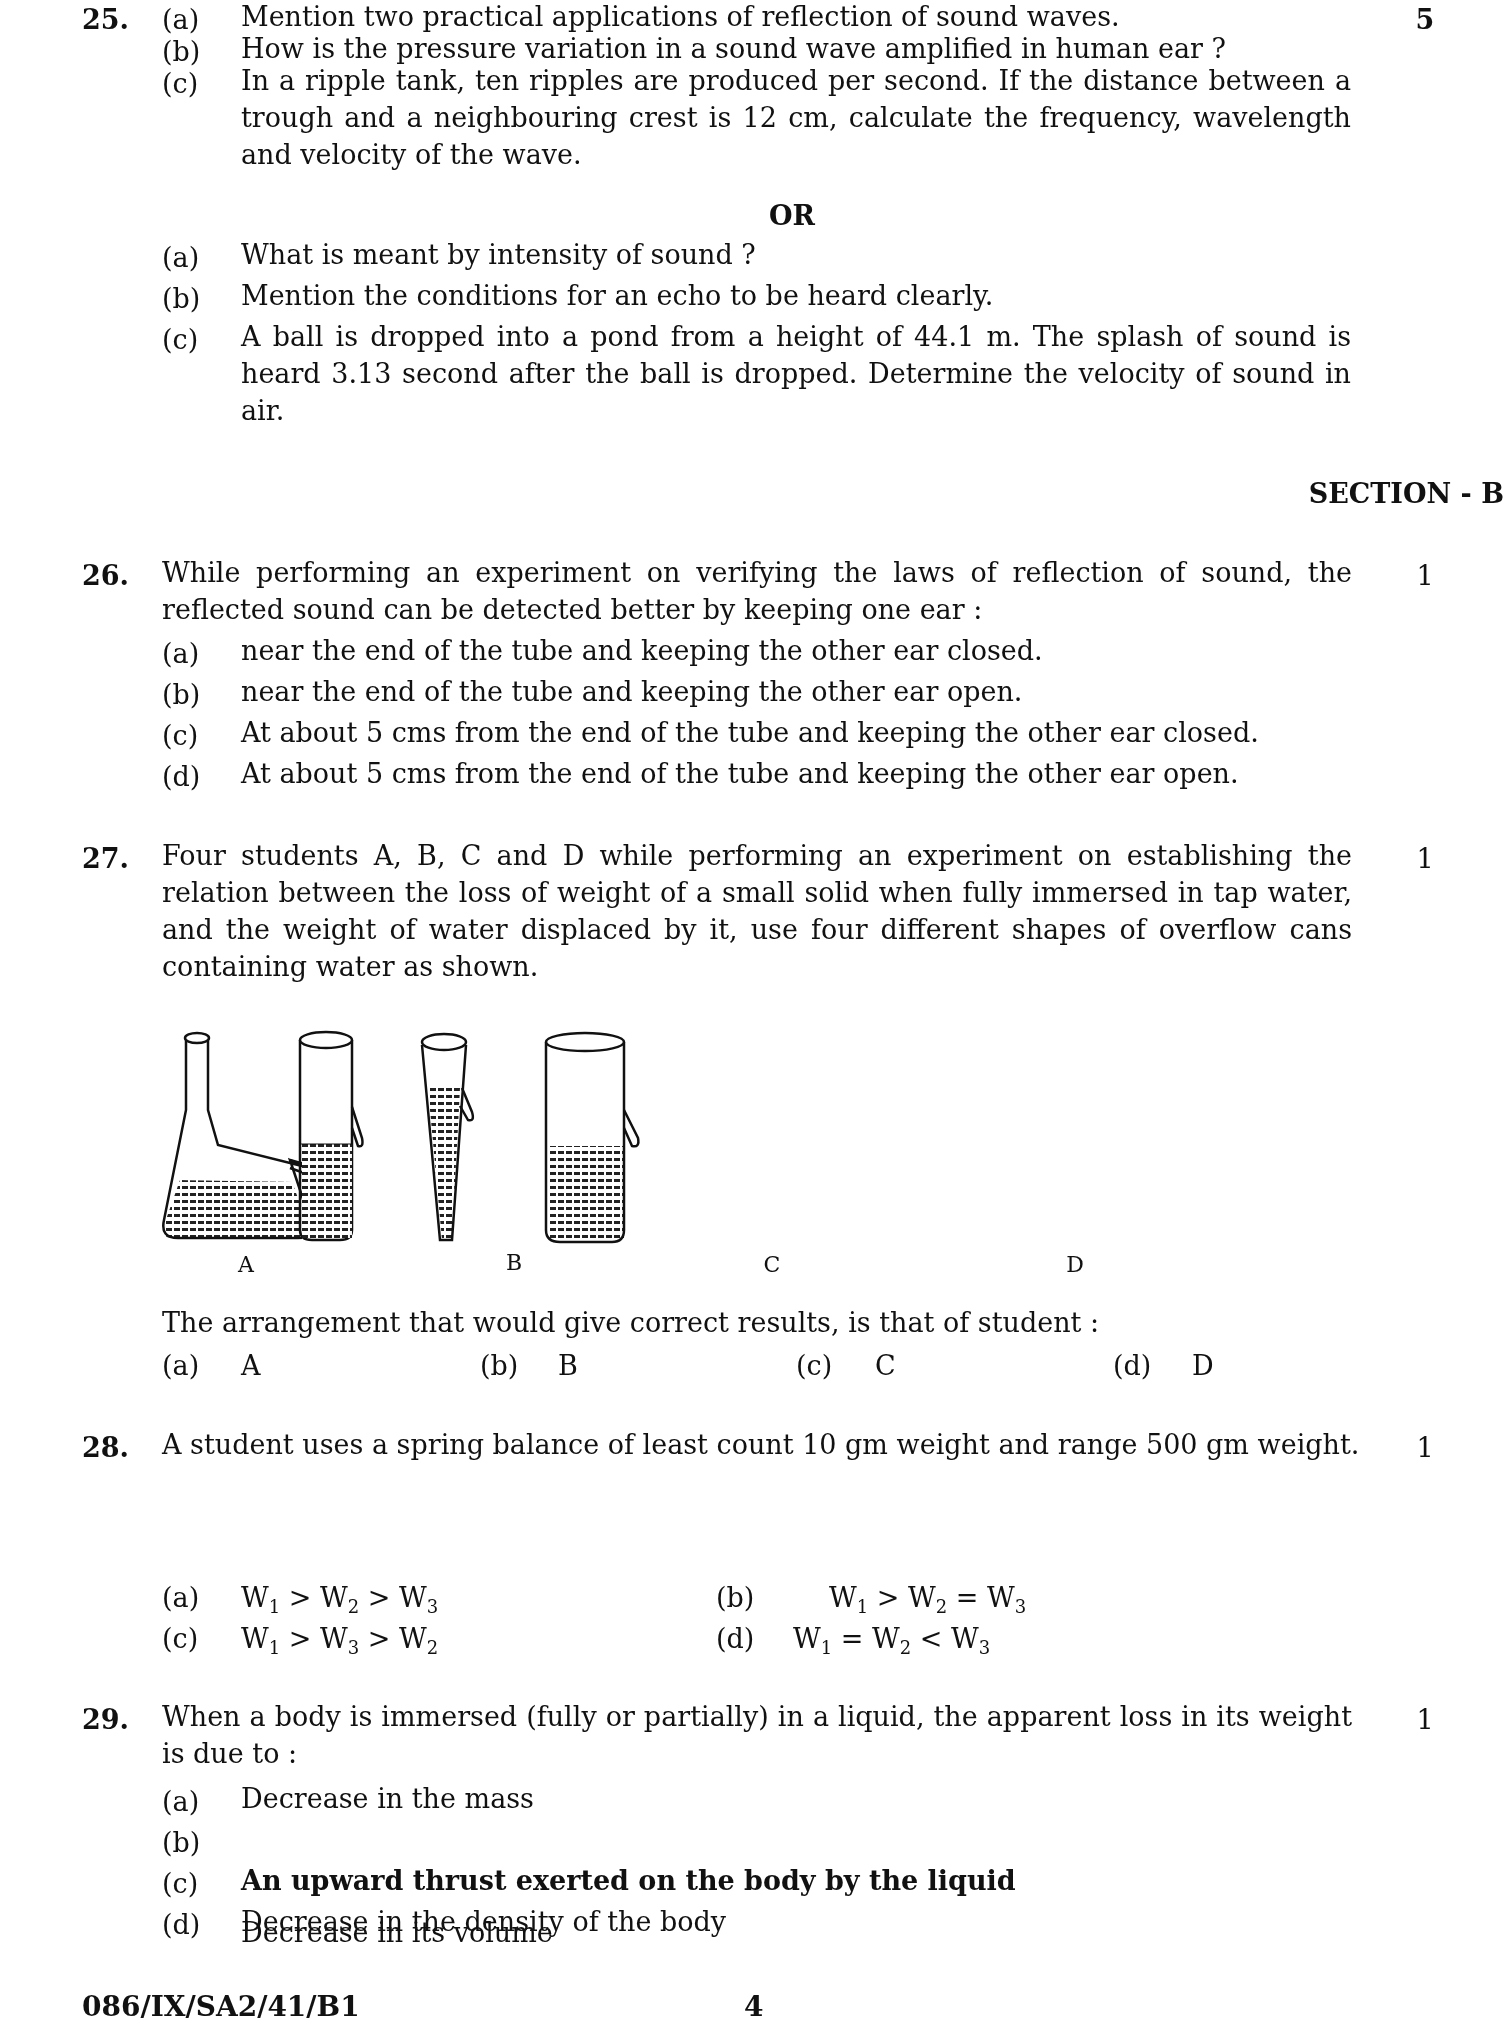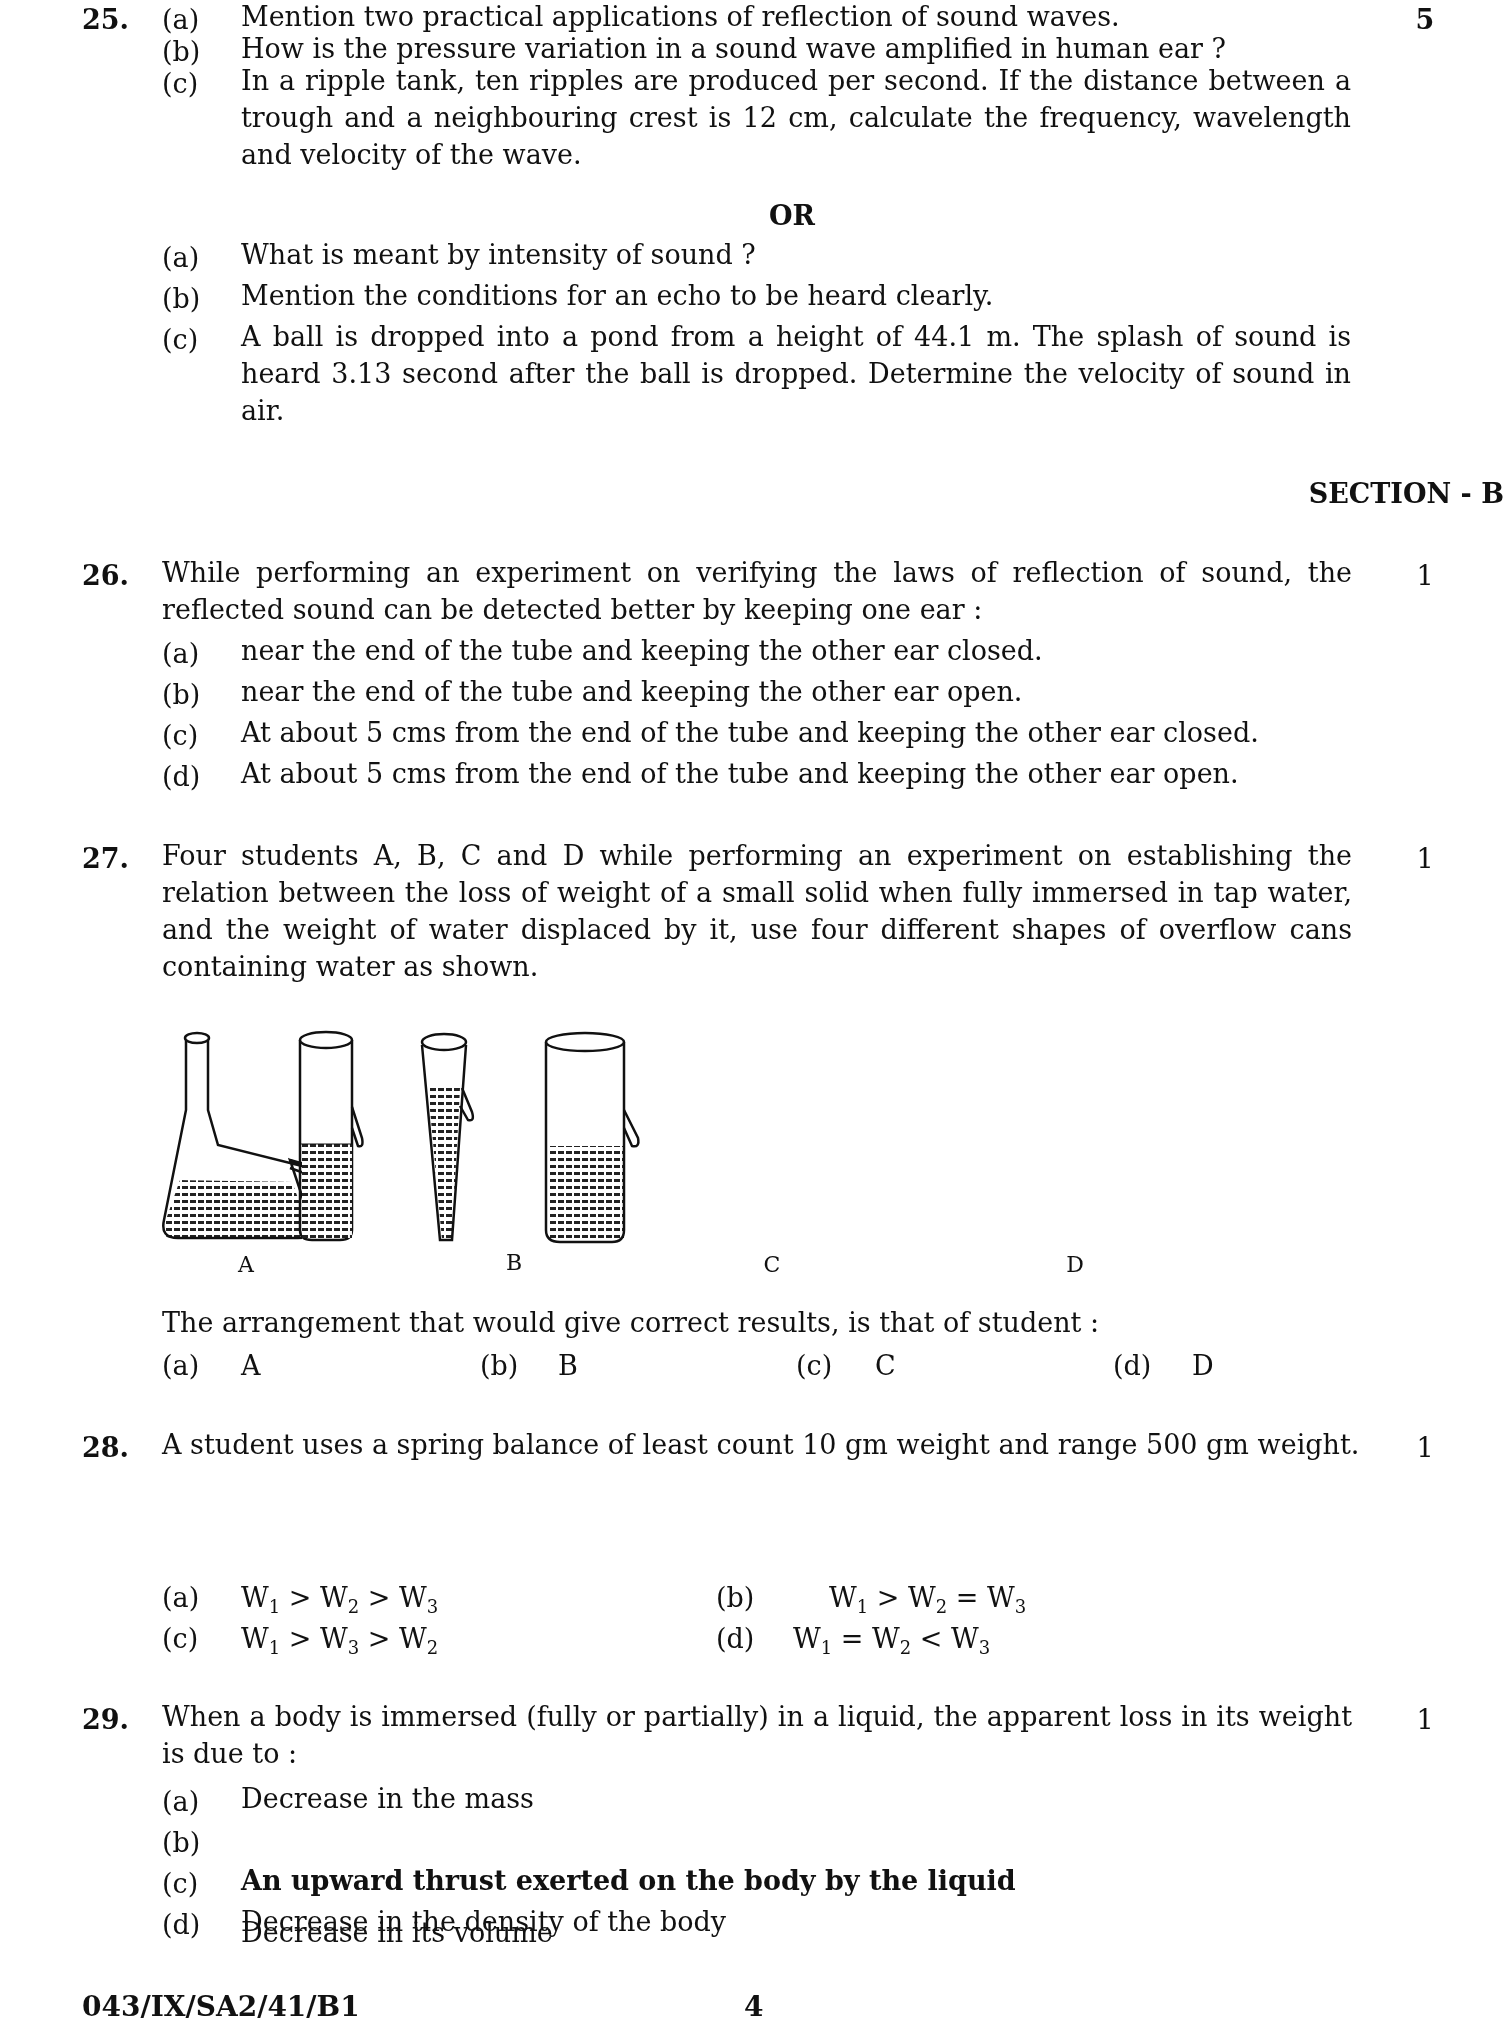--- a/index.html
+++ b/index.html
@@ -167,14 +167,14 @@
   <div class="lbl" style="top:1827px;">(b)</div>
   <div class="txt" style="top:1914px;">Decrease in its volume</div>
 
   <div class="lbl" style="top:1868px;">(c)</div>
   <div class="txt" style="top:1862px;font-weight:bold;">An upward thrust exerted on the body by the liquid</div>
 
   <div class="lbl" style="top:1909px;">(d)</div>
   <div class="txt" style="top:1903px;">Decrease in the density of the body</div>
 </div>
 
-<div class="footer" style="left:82px;">043/IX/SA2/41/B1</div>
+<div class="footer" style="left:82px;">086/IX/SA2/41/B1</div>
 <div class="footer" style="left:744px;">4</div>
 
 </body></html>

